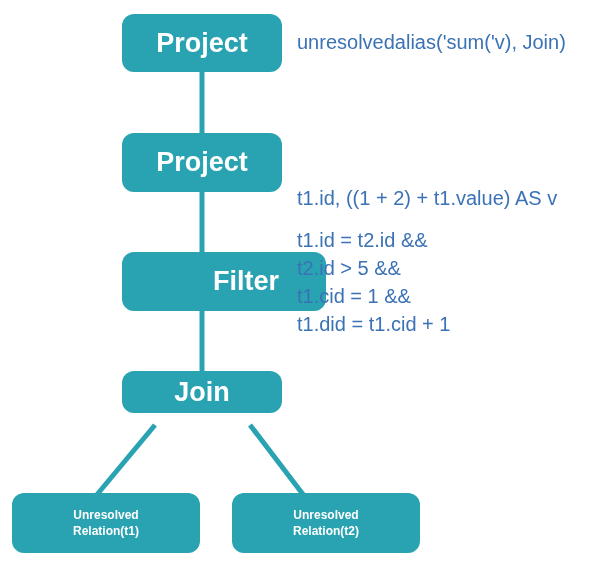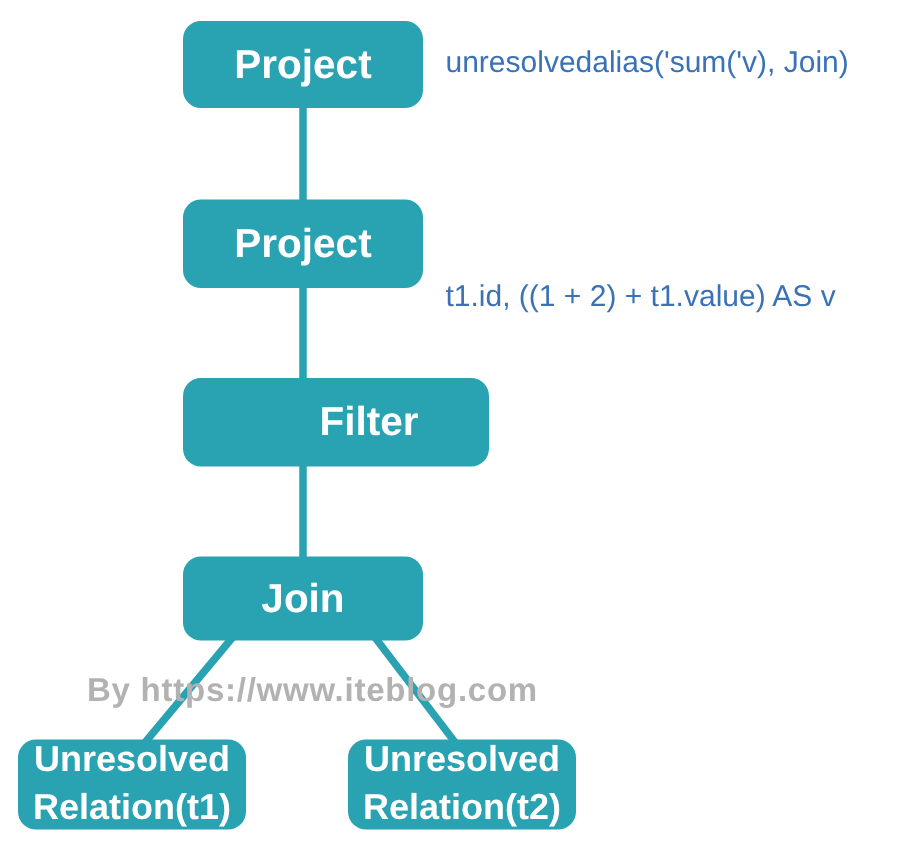--- a/index.html
+++ b/index.html
@@ -40,26 +40,26 @@
   }
   .node-main {
     left: 122px;
     width: 160px;
     height: 58px;
     font-size: 27px;
   }
   #node-project-1 { top: 14px; }
   #node-project-2 { top: 133px; height: 59px; }
   #node-filter    { top: 252px; height: 59px; padding-left: 44px; }
-  #node-join      { top: 371px; height: 56px; }
+  #node-join      { top: 371px; height: 42px; }
   .node-leaf {
     top: 493px;
-    width: 152px;
+    width: 188px;
     height: 60px;
-    font-size: 24px;
+    font-size: 12px;
     line-height: 1.35;
   }
   #node-relation-t1 { left: 12px; }
   #node-relation-t2 { left: 232px; }
   .annotation {
     position: absolute;
     left: 297px;
     color: #3b72b5;
     font-size: 20px;
     line-height: 23px;
@@ -115,16 +115,21 @@
 
   <div class="node node-leaf" id="node-relation-t2">
     <span>Unresolved
 Relation(t2)</span>
   </div>
 
   <div class="annotation" id="annotation-project-1">unresolvedalias('sum('v), Join)</div>
 
   <div class="annotation" id="annotation-project-2">t1.id, ((1 + 2) + t1.value) AS v</div>
 
+  <div class="annotation" id="annotation-filter">
+    <div>t1.id = t2.id &amp;&amp;</div>
+    <div>t2.id &gt; 5 &amp;&amp;</div>
+    <div>t1.cid = 1 &amp;&amp;</div>
+    <div>t1.did = t1.cid + 1</div>
+  </div>
 
-  <div class="watermark">By https://www.iteblog.com</div>
 
 </div>
 
 </body></html>

